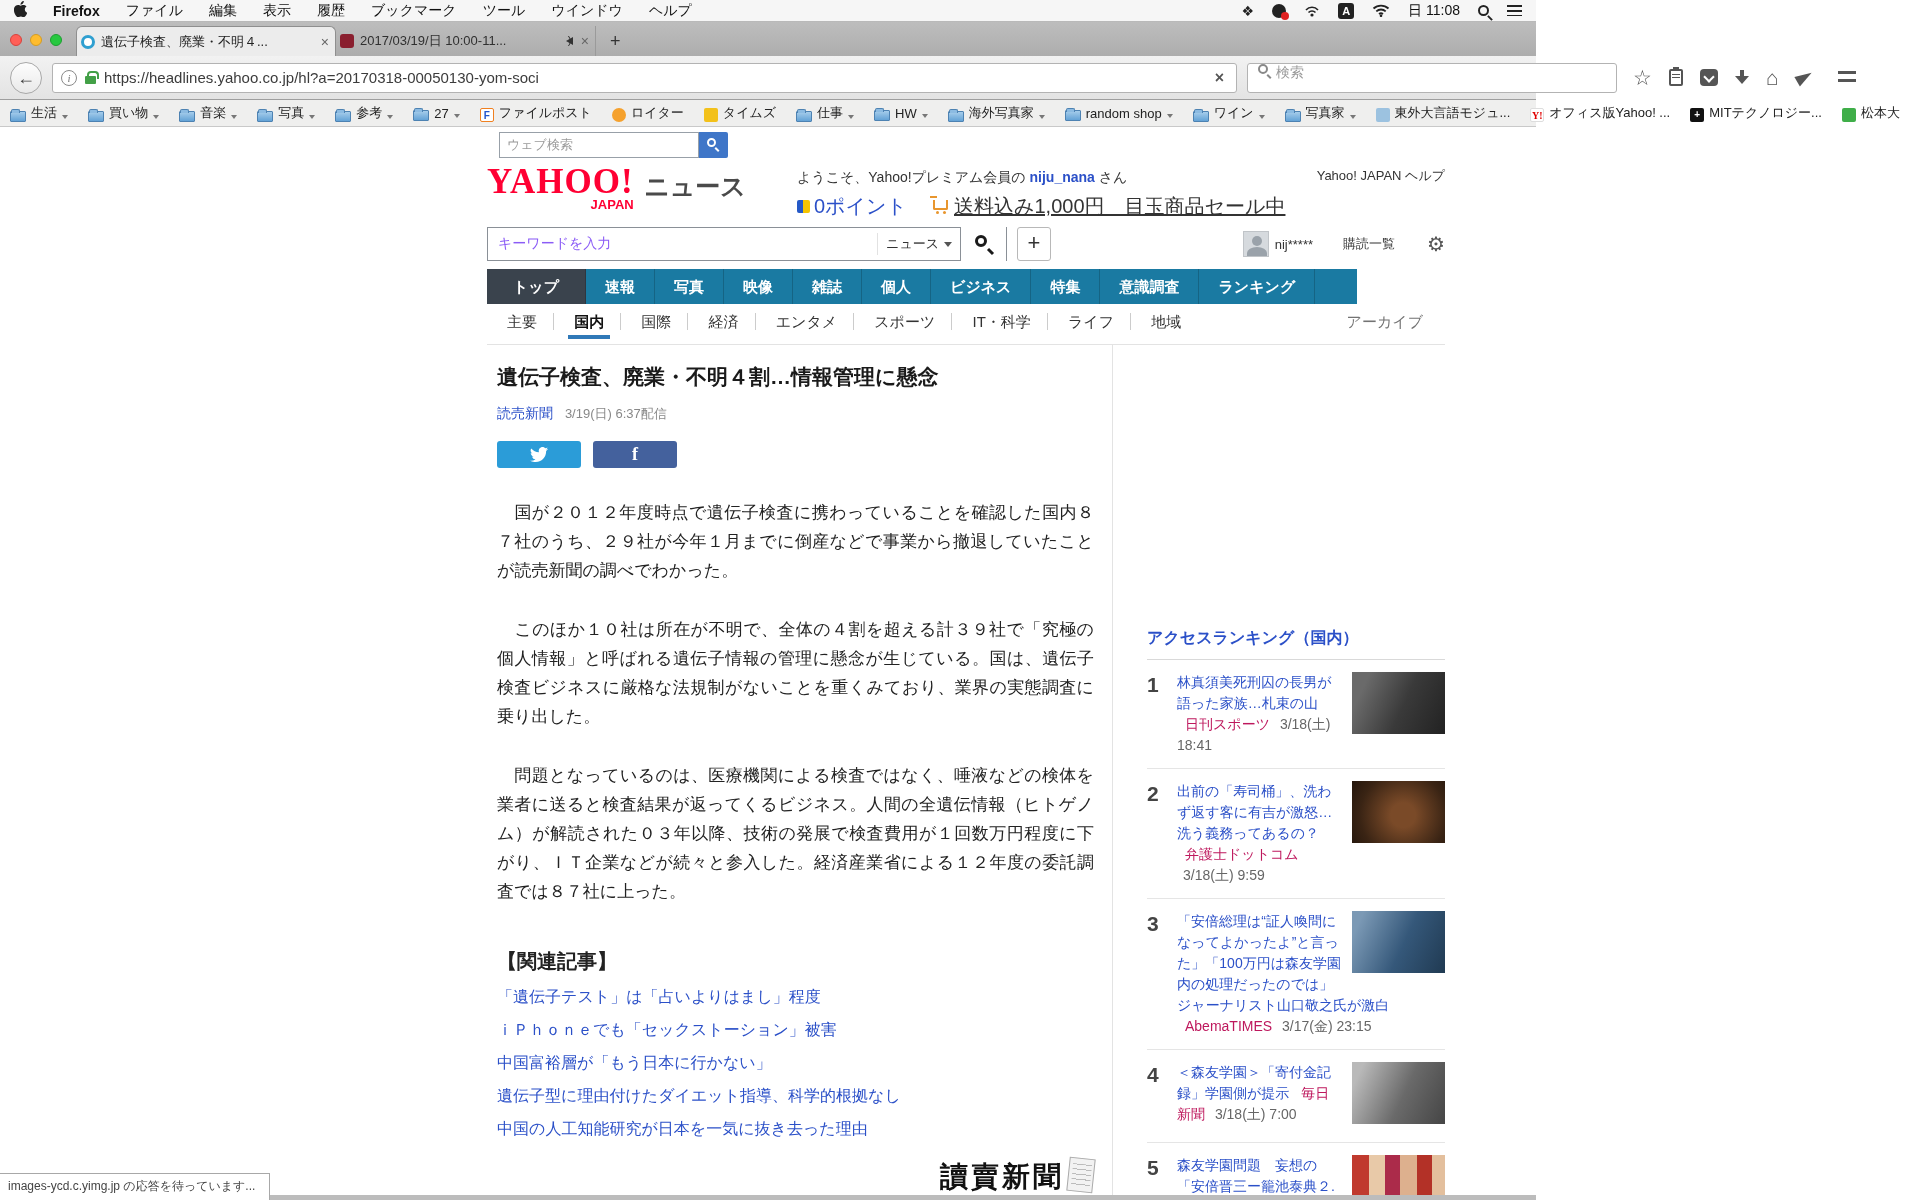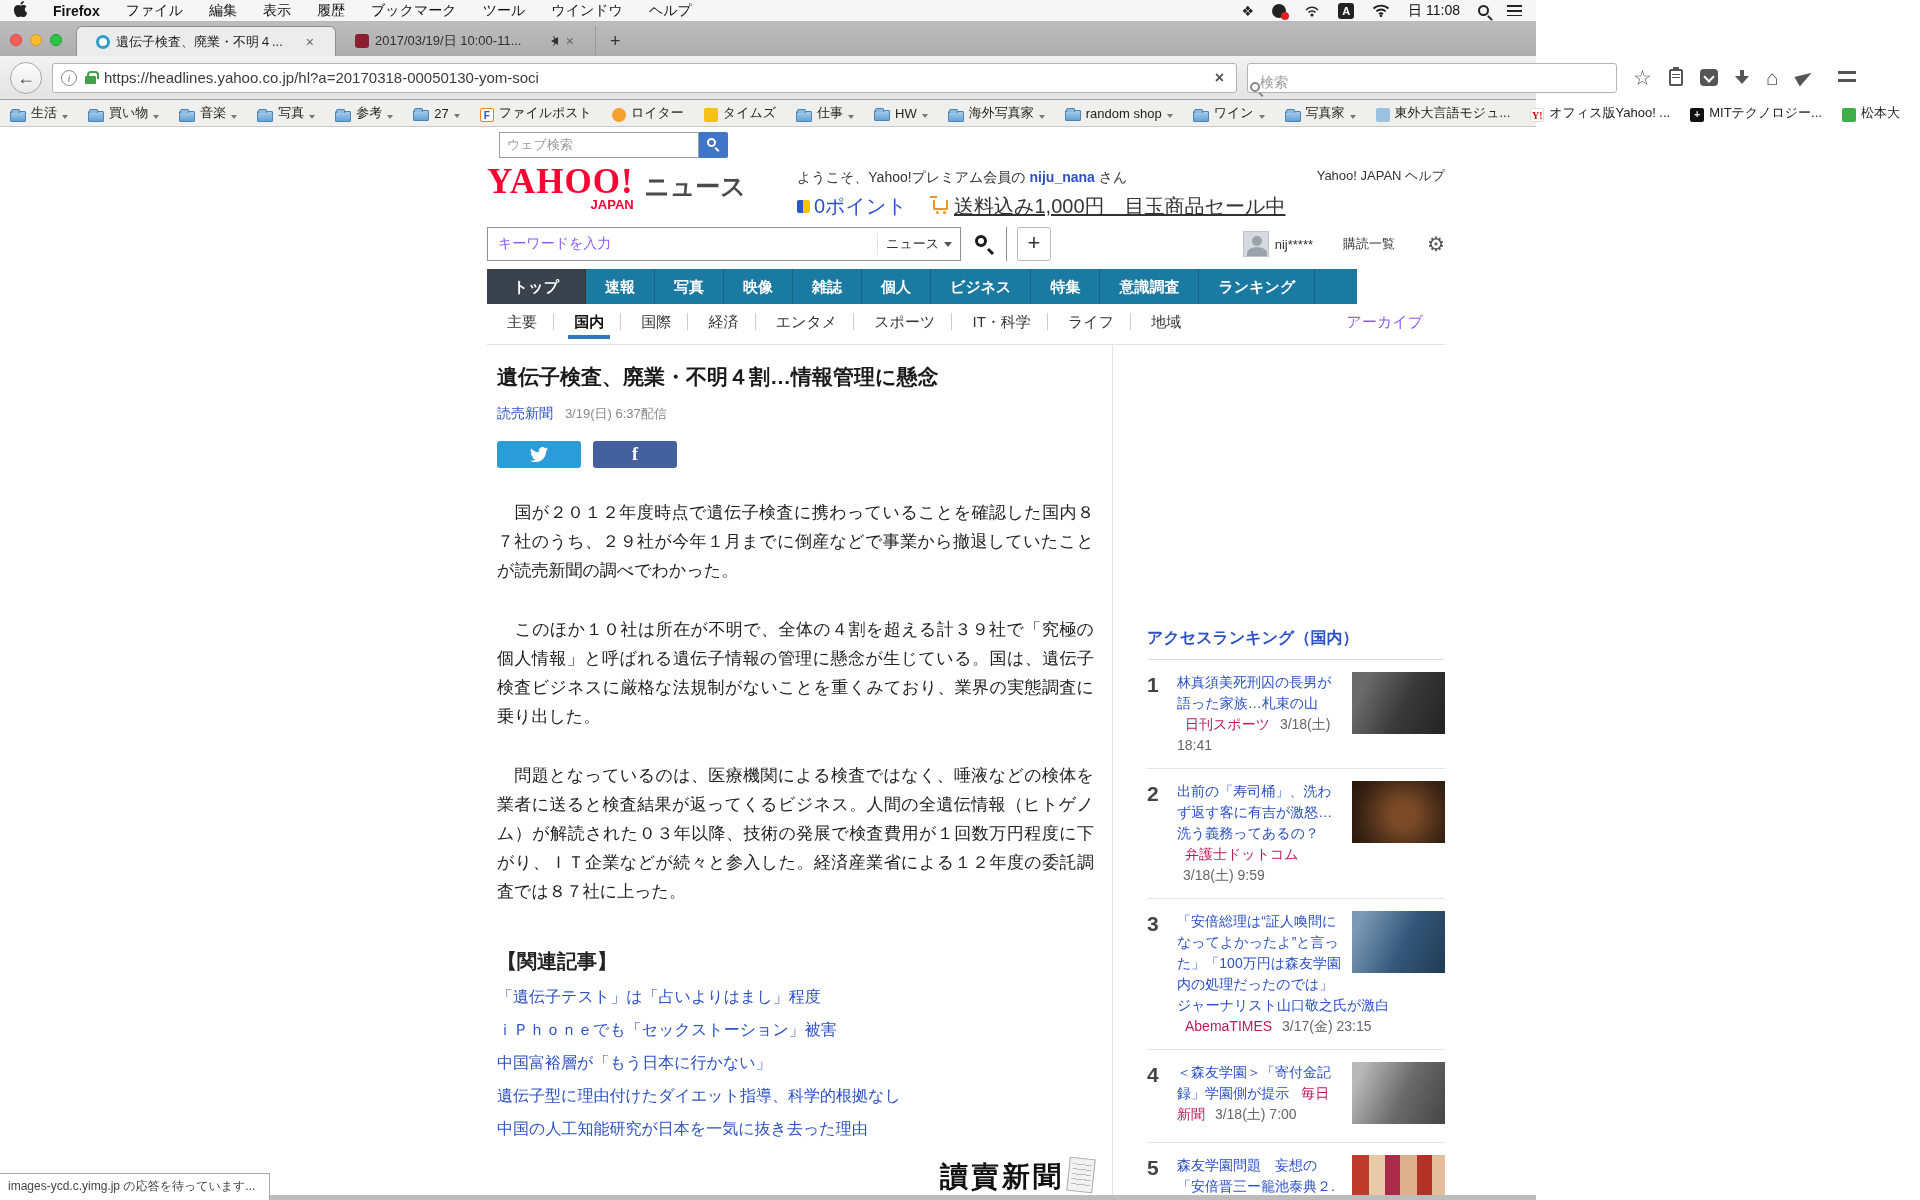--- a/index.html
+++ b/index.html
@@ -26,21 +26,21 @@
   .i-list { width:15px; height:11px; background:repeating-linear-gradient(#222 0 2px, transparent 2px 5px); }
 
   
   .tabbar { position:absolute; top:22px; left:0; right:0; height:34px;
     background:linear-gradient(#bdbdbd,#adadad); display:flex; align-items:flex-end; z-index:49; }
   .lights { display:flex; gap:8px; margin:0 14px 10px 10px; }
   .light { width:12px; height:12px; border-radius:50%; }
   .l-red { background:#ff5f57; border:1px solid #d8423c; }
   .l-yel { background:#febc2e; border:1px solid #d49c23; }
   .l-grn { background:#28c840; border:1px solid #1d9f31; }
-  .tab { height:30px; display:flex; align-items:center; padding:0 19px; font-size:13px; color:#222;
+  .tab { height:30px; display:flex; align-items:center; padding:0 4px; font-size:13px; color:#222;
     max-width:330px; min-width:260px; }
   .tab.active { background:#ececec; border-radius:6px 6px 0 0; border:1px solid #8f8f8f; border-bottom:none; }
   .tab.inactive { border-right:1px solid #9a9a9a; color:#303030; }
   .tab .title { flex:1; overflow:hidden; white-space:nowrap; margin:0 6px; }
   .fav1 { width:14px; height:14px; border-radius:50%; border:3px solid #2f9fd0; background:#fff; }
   .fav2 { width:14px; height:14px; border-radius:3px; background:#8a1f2f; }
   .tab-close { color:#666; font-size:14px; padding:0 2px; }
   .i-speaker { position:relative; width:0; height:0; border-top:4px solid transparent;
     border-bottom:4px solid transparent; border-right:7px solid #333; margin:0 6px 0 2px; }
   .i-speaker::after { content:")"; position:absolute; left:2px; top:-7px; color:#333; font-size:11px; }
@@ -56,21 +56,21 @@
   .urlfield { flex:0 0 1185px; height:30px; background:#fff; border:1px solid #b3b3b3; border-radius:3px;
     display:flex; align-items:center; padding:0 8px; gap:8px; }
   .i-info { width:16px; height:16px; border:1px solid #8a8a8a; border-radius:50%; color:#777;
     font-size:11px; font-style:italic; font-family:"Liberation Serif",serif; text-align:center; line-height:14px; }
   .i-lock { position:relative; width:11px; height:8px; background:#43a047; border-radius:1px; margin-top:4px; }
   .i-lock::before { content:""; position:absolute; top:-5px; left:1.5px; width:8px; height:6px;
     border:2px solid #43a047; border-bottom:none; border-radius:4px 4px 0 0; }
   .urltext { flex:1; font-size:15px; color:#3c3c3c; white-space:nowrap; overflow:hidden; }
   .stopbtn { color:#555; font-size:16px; font-weight:bold; padding:0 4px; }
   .searchfield { flex:0 0 370px; height:30px; background:#fff; border:1px solid #b3b3b3; border-radius:3px;
-    display:flex; align-items:flex-end; padding:0 2px; }
+    display:flex; align-items:flex-start; padding:0 10px; gap:8px; }
   .i-mag2 { position:relative; width:10px; height:10px; border:2px solid #888; border-radius:50%; flex:0 0 auto; }
   .i-mag2::after { content:""; position:absolute; width:2px; height:5px; background:#888;
     transform:rotate(-45deg); left:8px; top:8px; }
   .searchph { color:#9a9a9a; font-size:14px; }
   .tb-icons { display:flex; align-items:center; gap:17px; margin-left:6px; }
   .i-star { color:#555; font-size:21px; line-height:20px; }
   .i-clip { position:relative; width:14px; height:17px; border:2px solid #555; border-radius:2px; }
   .i-clip::before { content:""; position:absolute; top:-4px; left:2px; width:6px; height:3px; background:#555; }
   .i-clip::after { content:""; position:absolute; top:3px; left:1px; width:8px; height:6px;
     background:repeating-linear-gradient(#555 0 1px, transparent 1px 3px); }
@@ -156,21 +156,21 @@
   .i-gear { color:#555; font-size:20px; margin-left:32px; }
 
   
   .nav { margin-top:8px; width:870px; height:35px; background:#1a7aa2; display:flex; font-size:15px; font-weight:bold; }
   .nav .ntab { color:#fff; padding:0 19px; line-height:35px; border-right:1px solid rgba(0,0,0,.18); }
   .nav .ntab.active { background:#3a434d; padding:0 26px; }
   .subnav { height:40px; padding:9px 0 0 4px; font-size:15px; color:#333; position:relative; }
   .subnav .stab { display:inline-block; padding:0 16px; border-right:1px solid #ccc; line-height:17px; }
   .subnav .stab.active { font-weight:bold; color:#111; position:relative; }
   .subnav .stab.active::after { content:""; position:absolute; left:10px; right:10px; bottom:-9px; height:4px; background:#3079b8; }
-  .subnav .arch { position:absolute; right:22px; top:9px; color:#8b5cf6; }
+  .subnav .arch { position:absolute; right:22px; top:9px; color:#737373; }
 
   
   .main { border-top:1px solid #e3e3e3; display:flex; }
   .article { width:626px; border-right:1px solid #e3e3e3; padding:14px 18px 0 10px; }
   .a-title { font-size:21px; font-weight:bold; color:#1a1a1a; margin-top:4px; }
   .a-meta { margin-top:14px; font-size:14px; }
   .a-src { color:#2b50c8; }
   .a-date { color:#888; font-size:13px; margin-left:8px; }
   .share { margin-top:18px; display:flex; gap:12px; }
   .btn-tw { width:84px; height:27px; background:#2b9cd8; border-radius:3px; display:flex; align-items:center; justify-content:center; }

